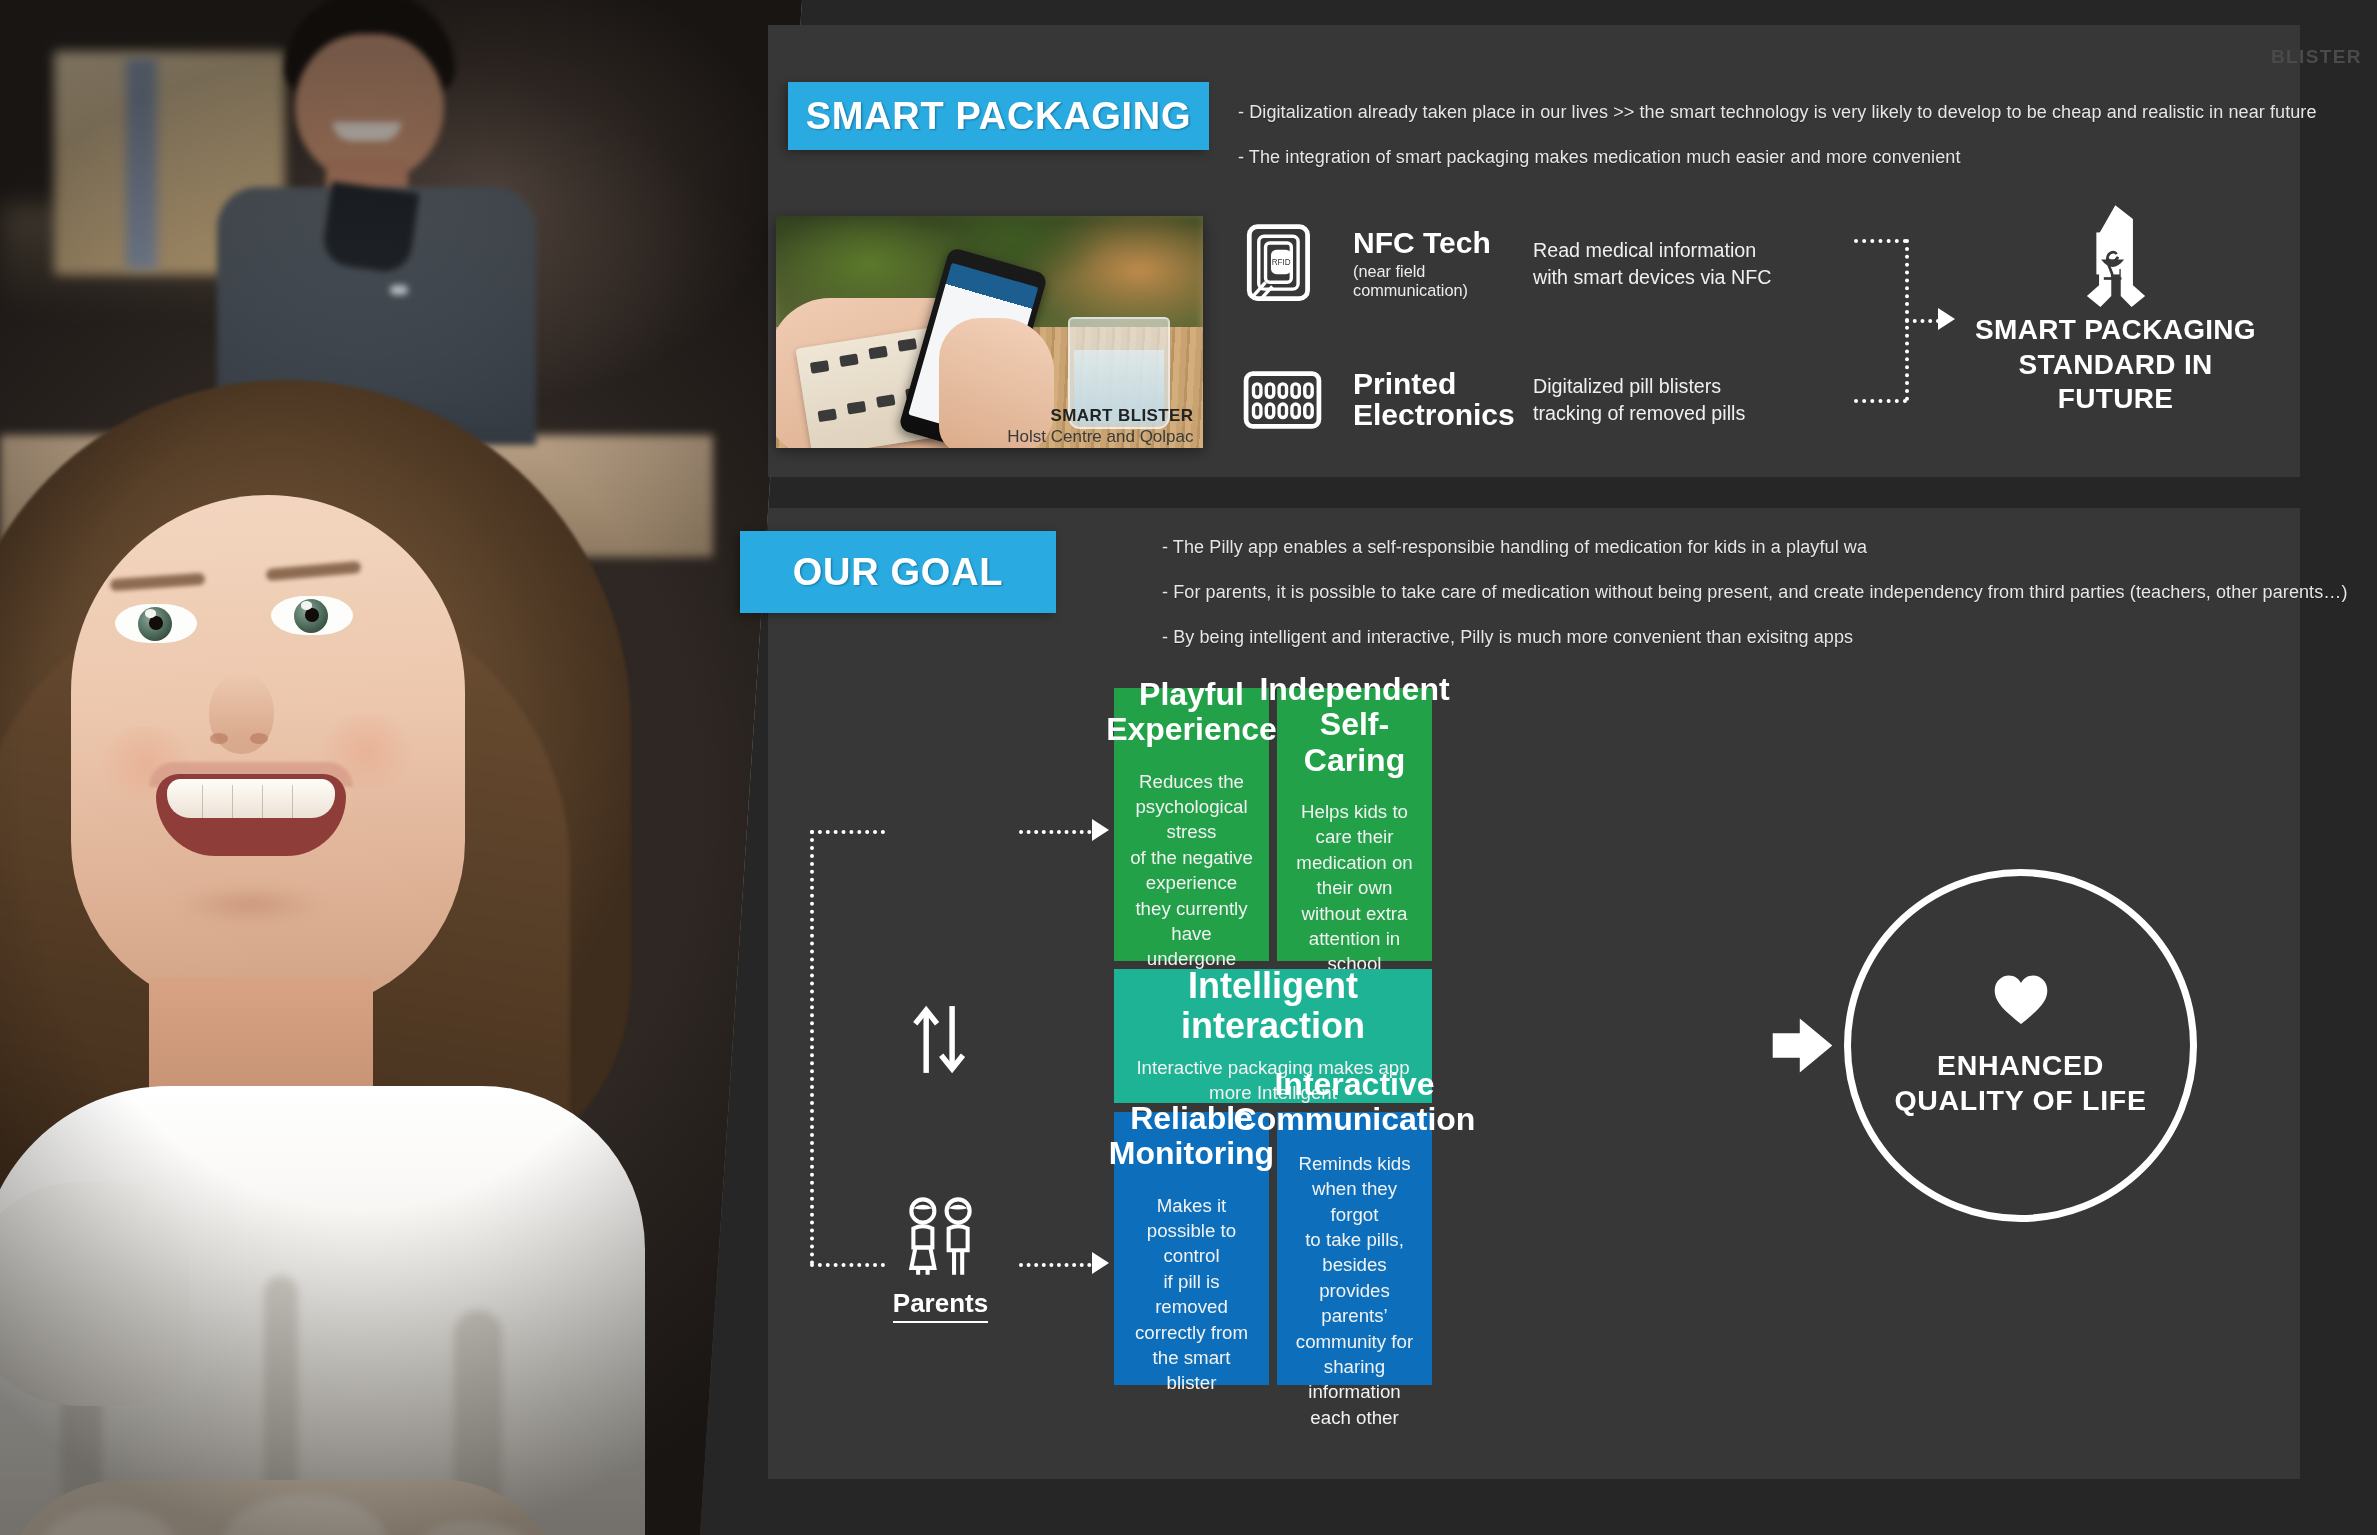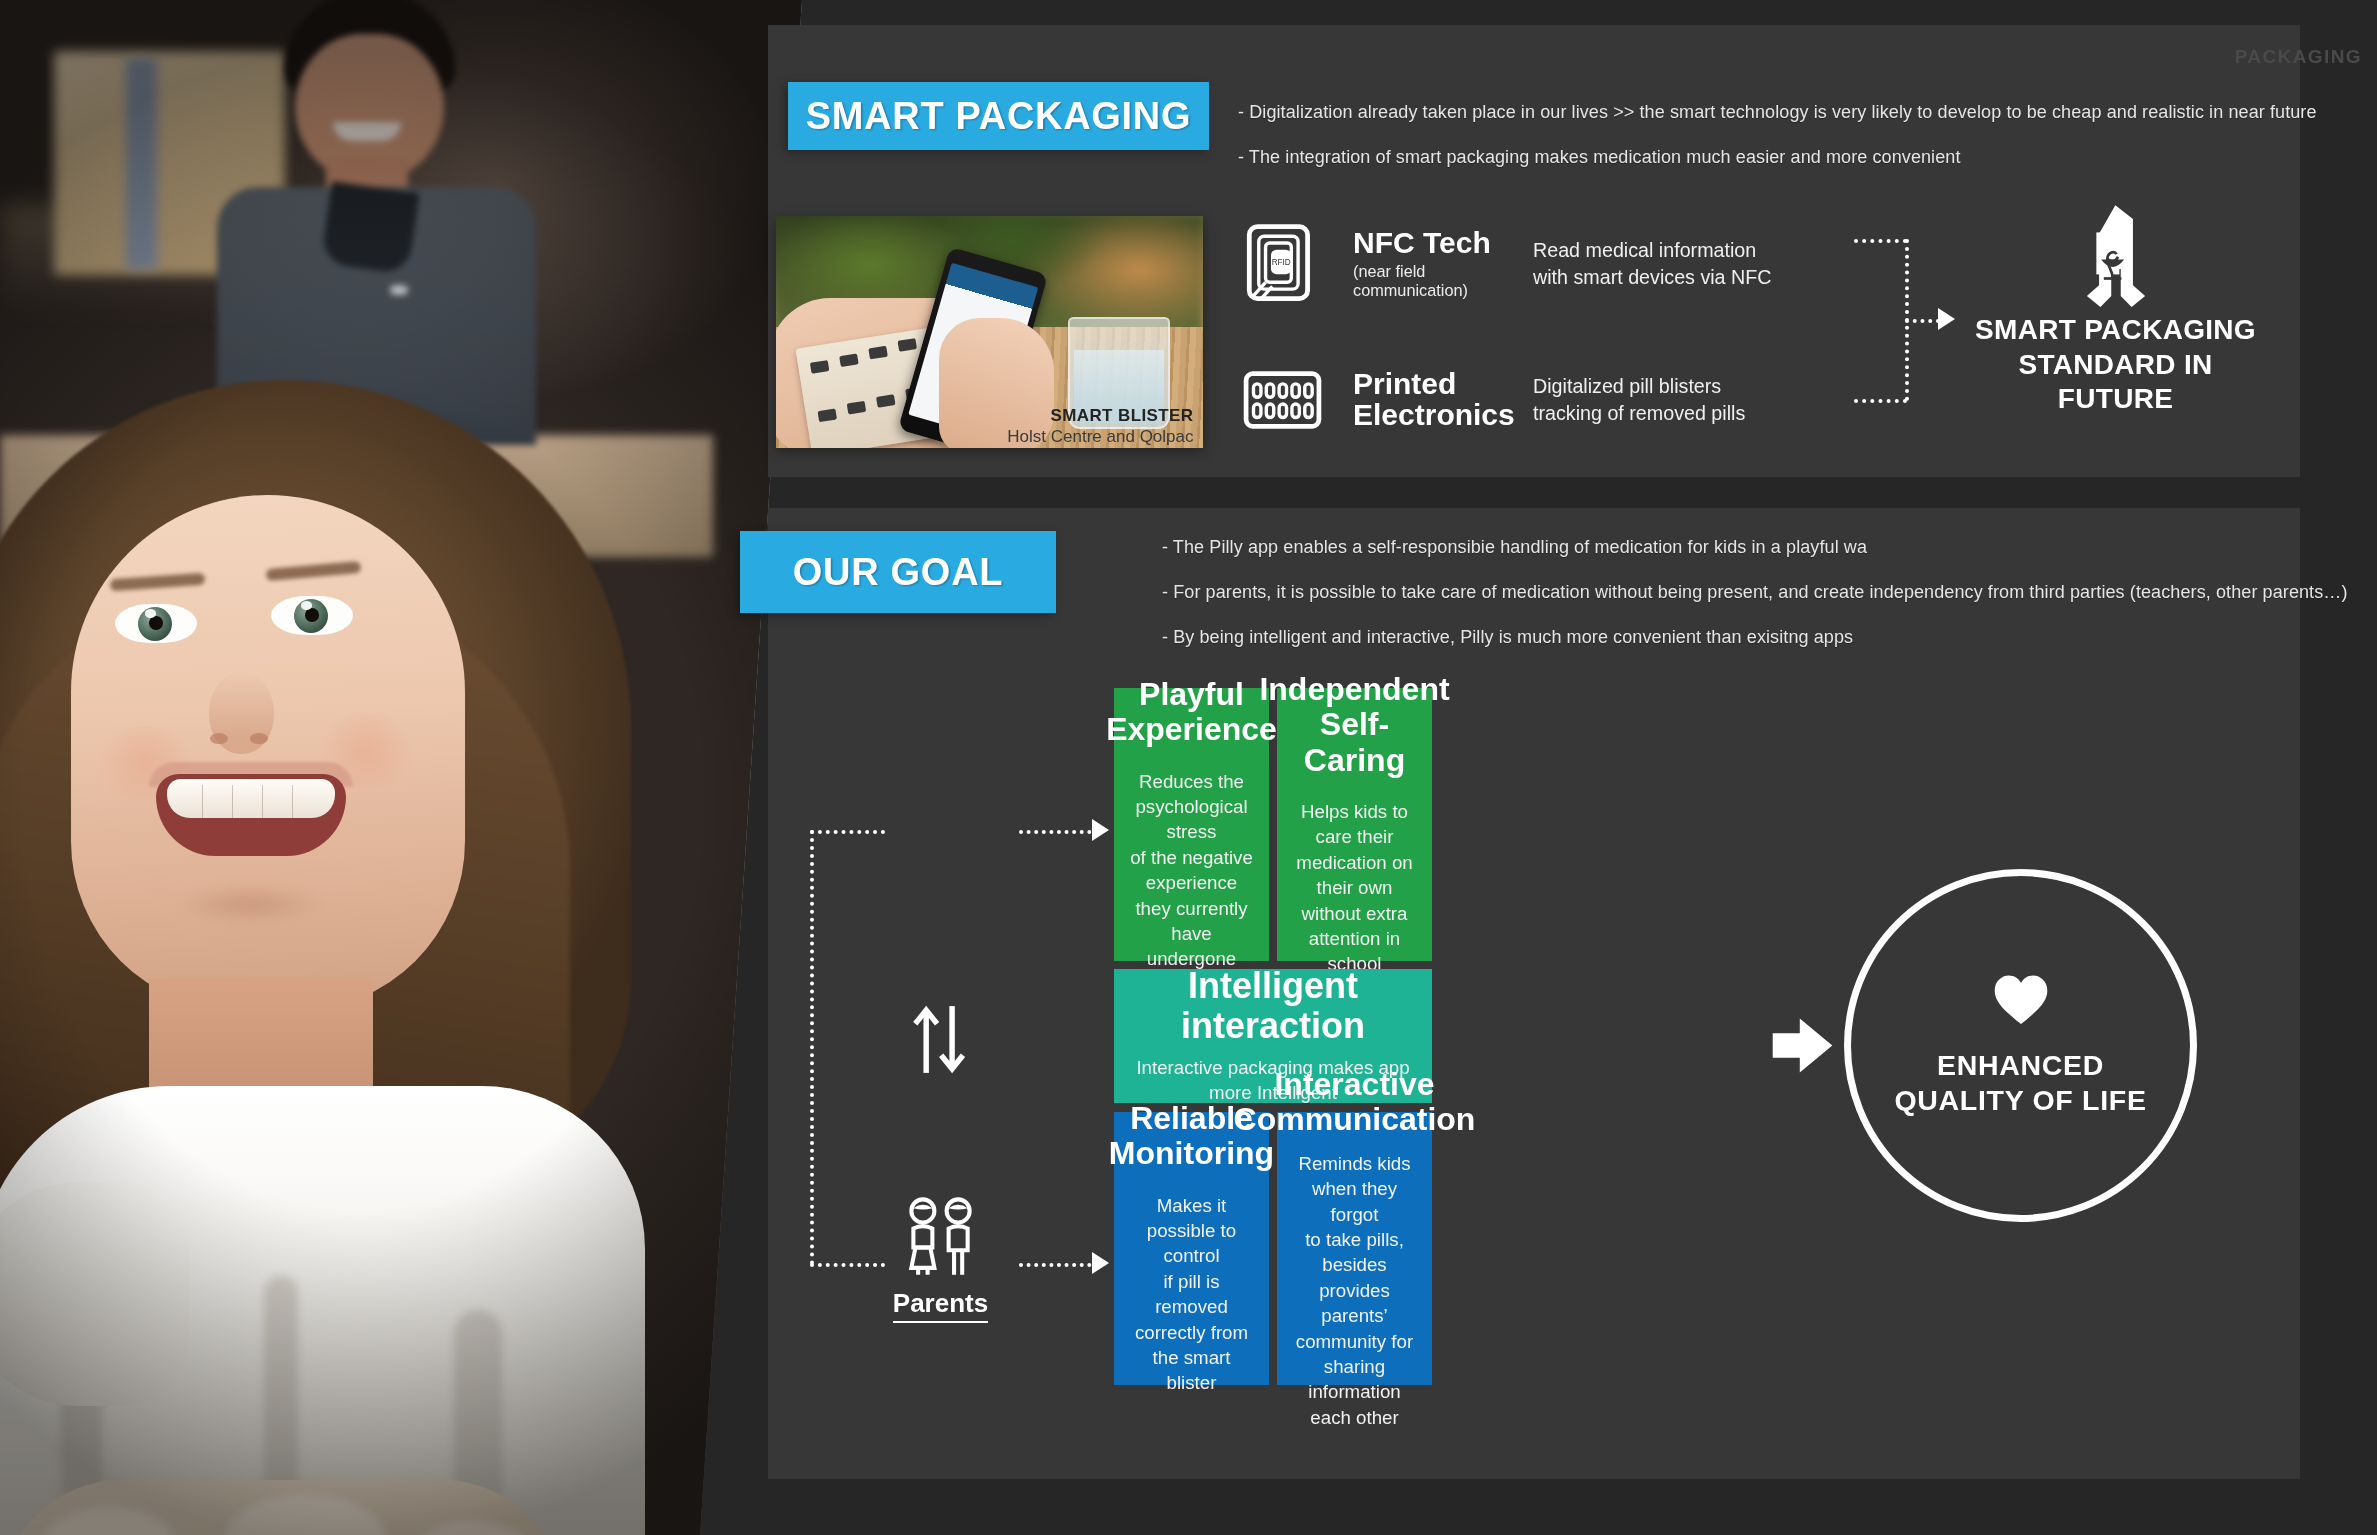--- a/index.html
+++ b/index.html
@@ -348,21 +348,21 @@
         <div class="blanket-fuzz" style="left:41px;top:27px;width:136px;height:82px"></div>
         <div class="blanket-fuzz" style="left:224px;top:13.6px;width:163px;height:95px"></div>
         <div class="blanket-fuzz" style="left:408px;top:41px;width:129px;height:82px"></div>
       </div>
     </div>
     <div class="vignette"></div>
   </div>
 
   <div class="panel" id="panel-top"></div>
 
-  <div class="solution-label">PACKAGING</div>
+  <div class="solution-label">BLISTER</div>
 
   <div class="tab" id="tab-smart">
     <span>SMART PACKAGING</span>
   </div>
 
   <div class="bullets" id="bullets-smart">
     <div>- Digitalization already taken place in our lives &gt;&gt; the smart technology is very likely to develop to be cheap and realistic in near future</div>
     <div>- The integration of smart packaging makes medication much easier and more convenient</div>
   </div>
 

